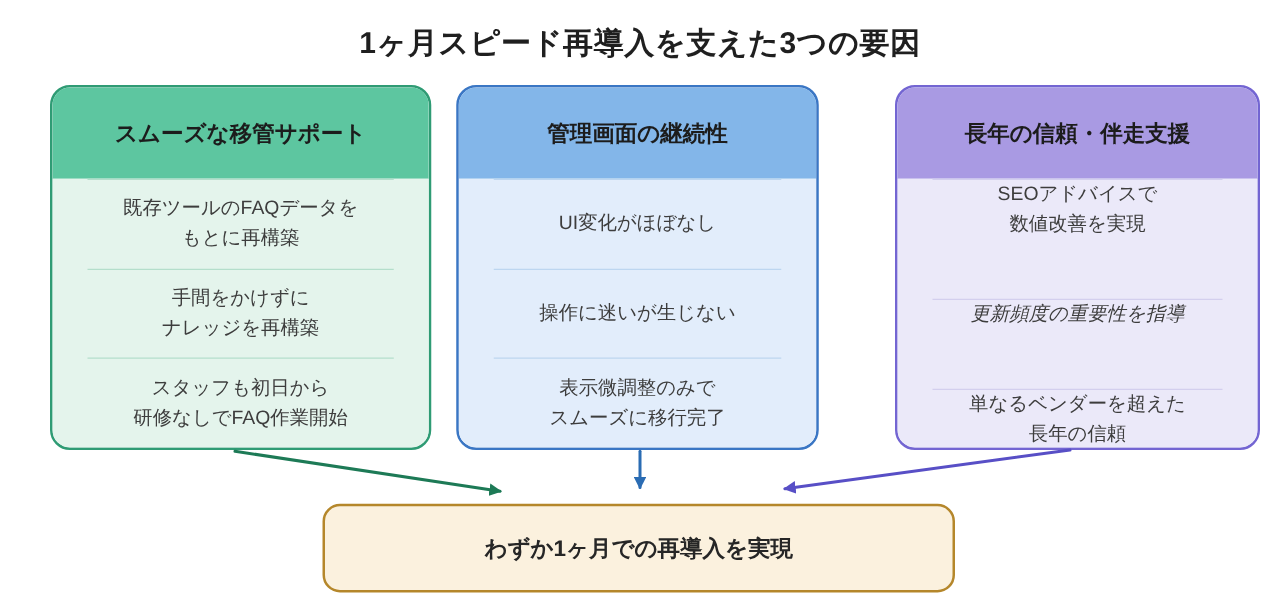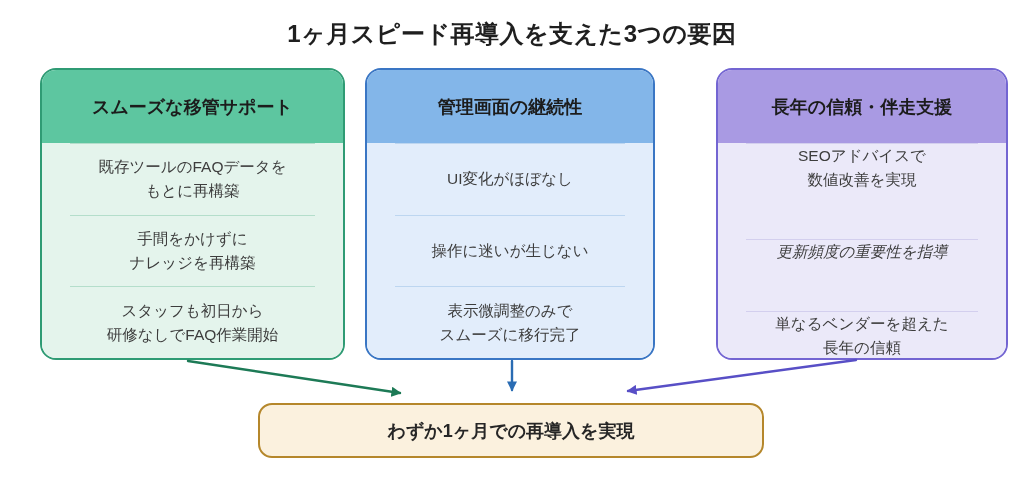--- a/index.html
+++ b/index.html
@@ -38,21 +38,21 @@
     flex: 1; margin: 0 28px;
     display: flex; flex-direction: column; justify-content: center; align-items: center;
     border-top: 1px solid #ccc;
     font-size: 15.5px; line-height: 24px; color: #3d3d3d; text-align: center;
   }
   .card-item .line { display: block; }
 
   .arrows { position: absolute; left: 0; top: 0; width: 1024px; height: 485px; pointer-events: none; }
 
   .result-box {
-    position: absolute; left: 258px; top: 403px; width: 506px; height: 55px;
+    position: absolute; left: 258px; top: 403px; width: 506px; height: 71px;
     box-sizing: border-box;
     border: 2px solid #b5872b; border-radius: 14px;
     background: #fbf1de;
     display: flex; align-items: center; justify-content: center;
     font-size: 18px; font-weight: bold; color: #262626;
   }
 </style>
 </head>
 <body>
 

